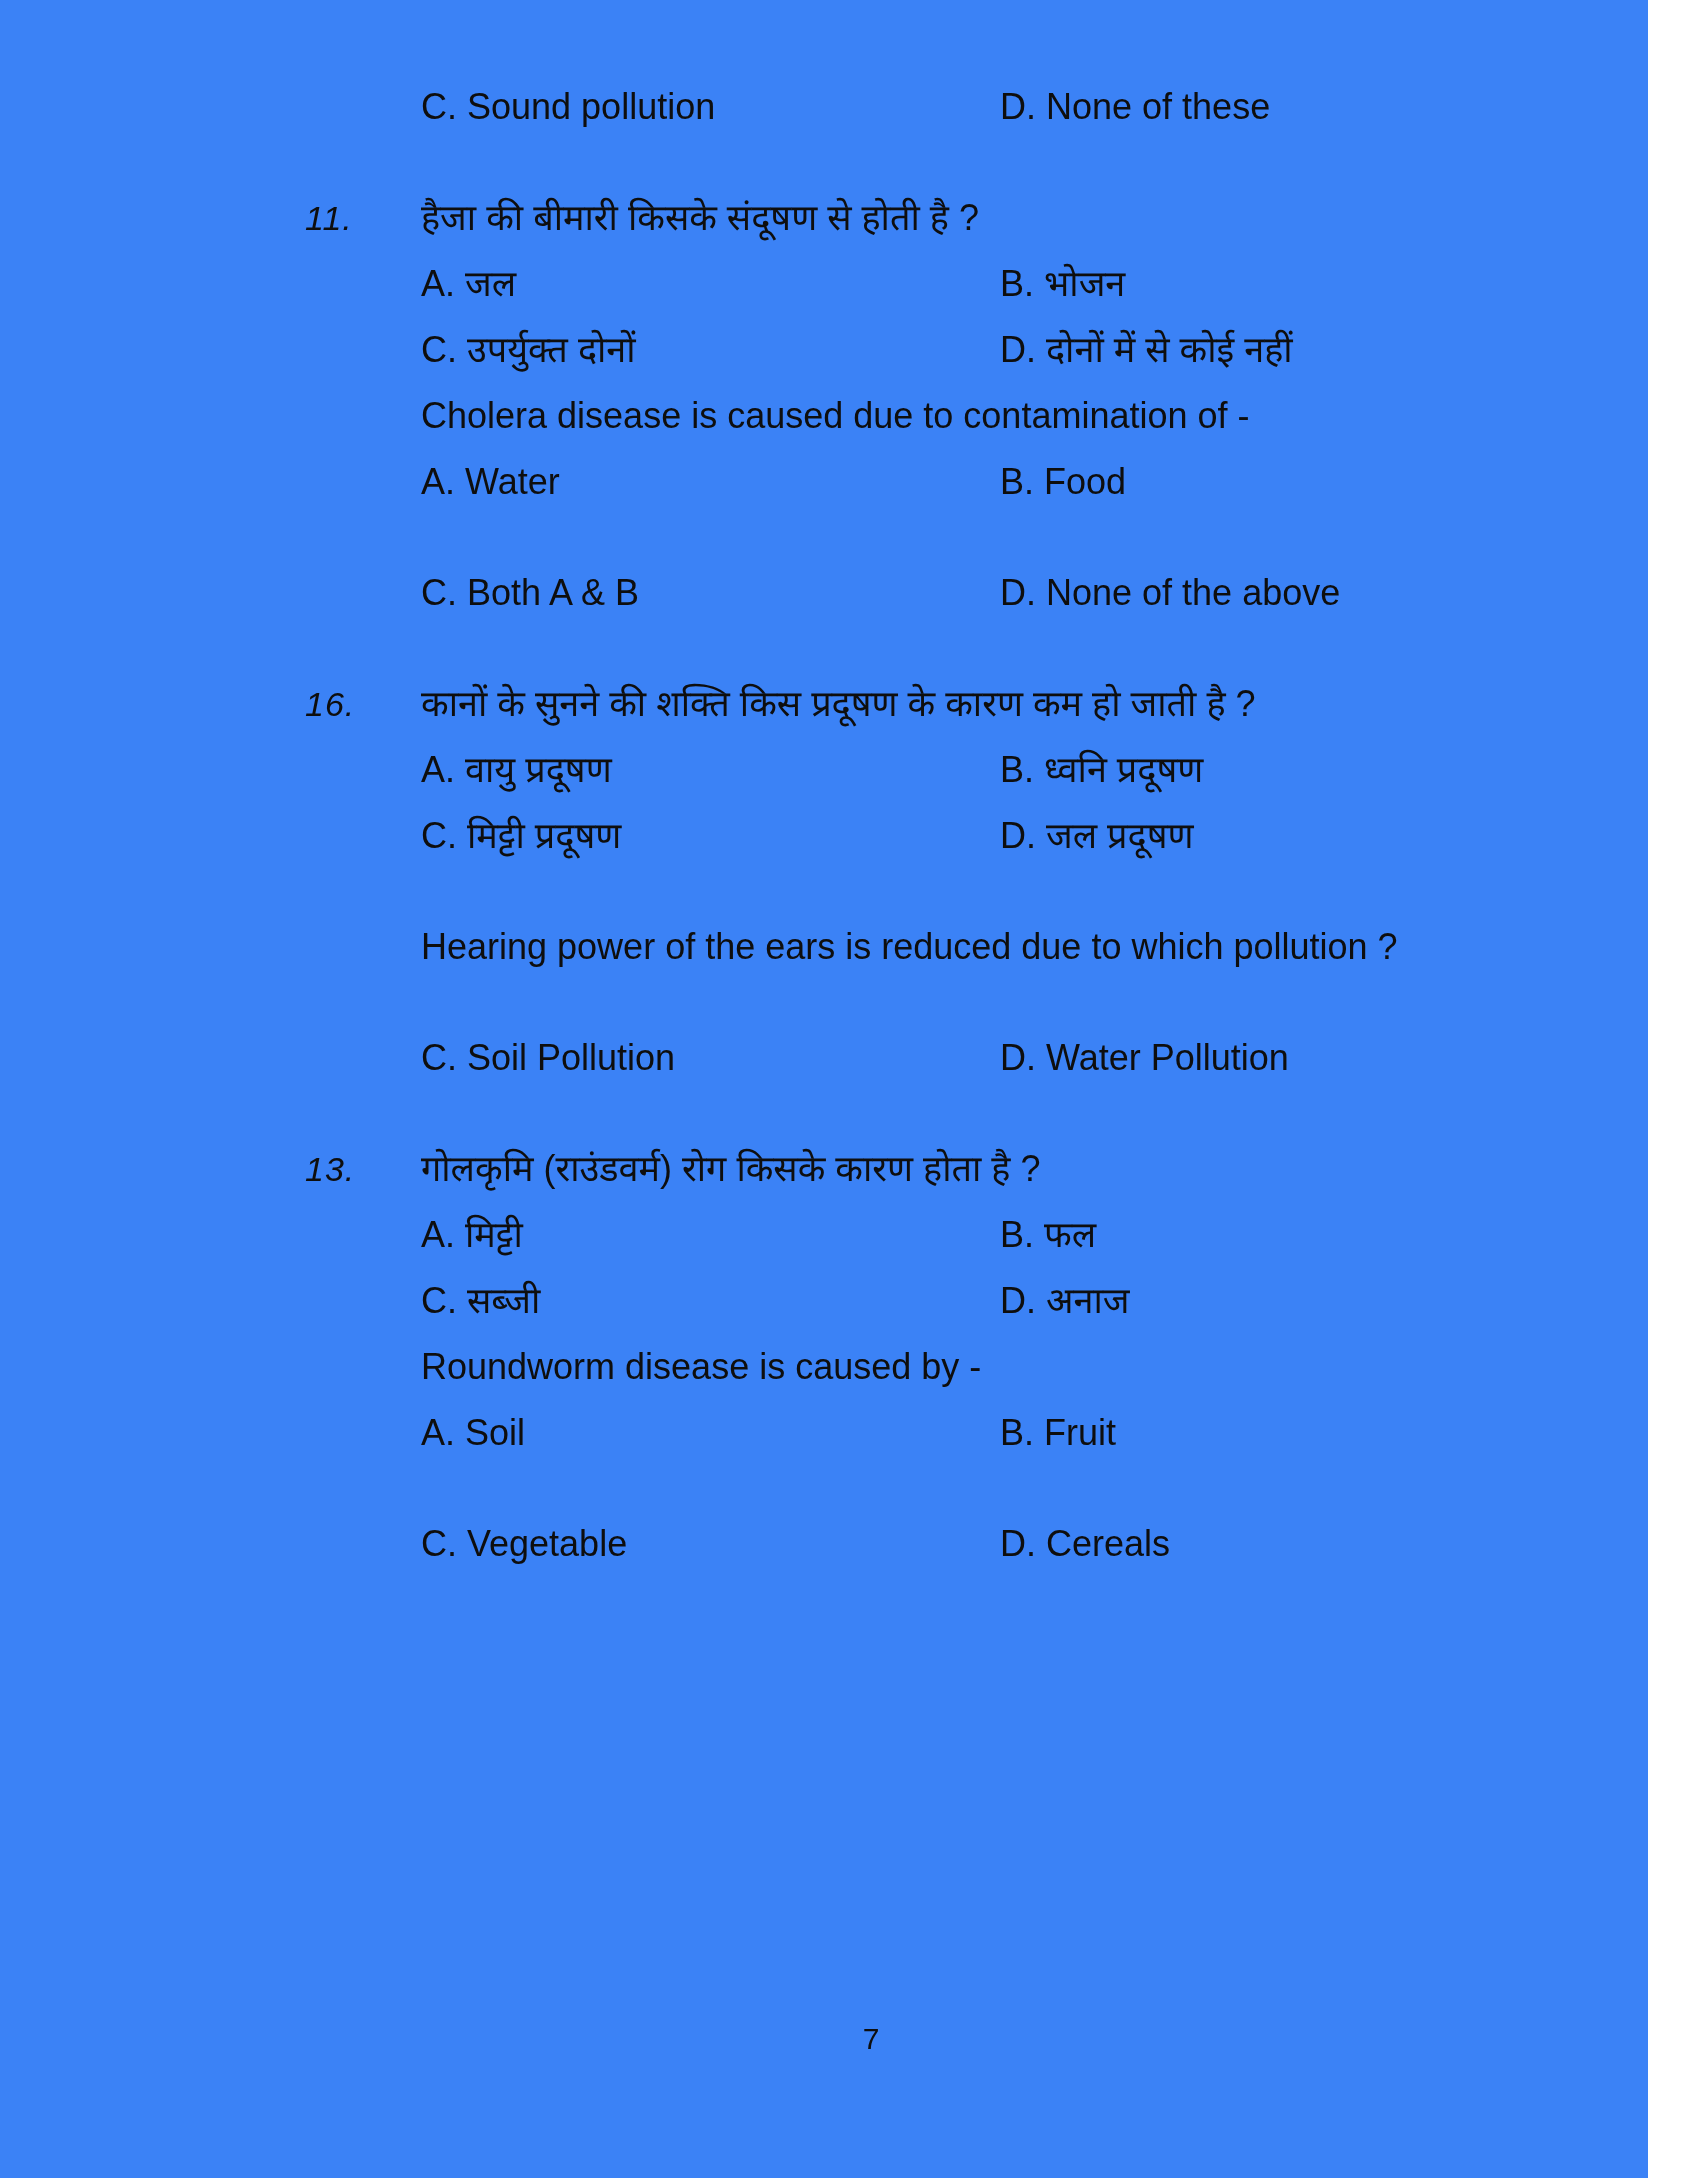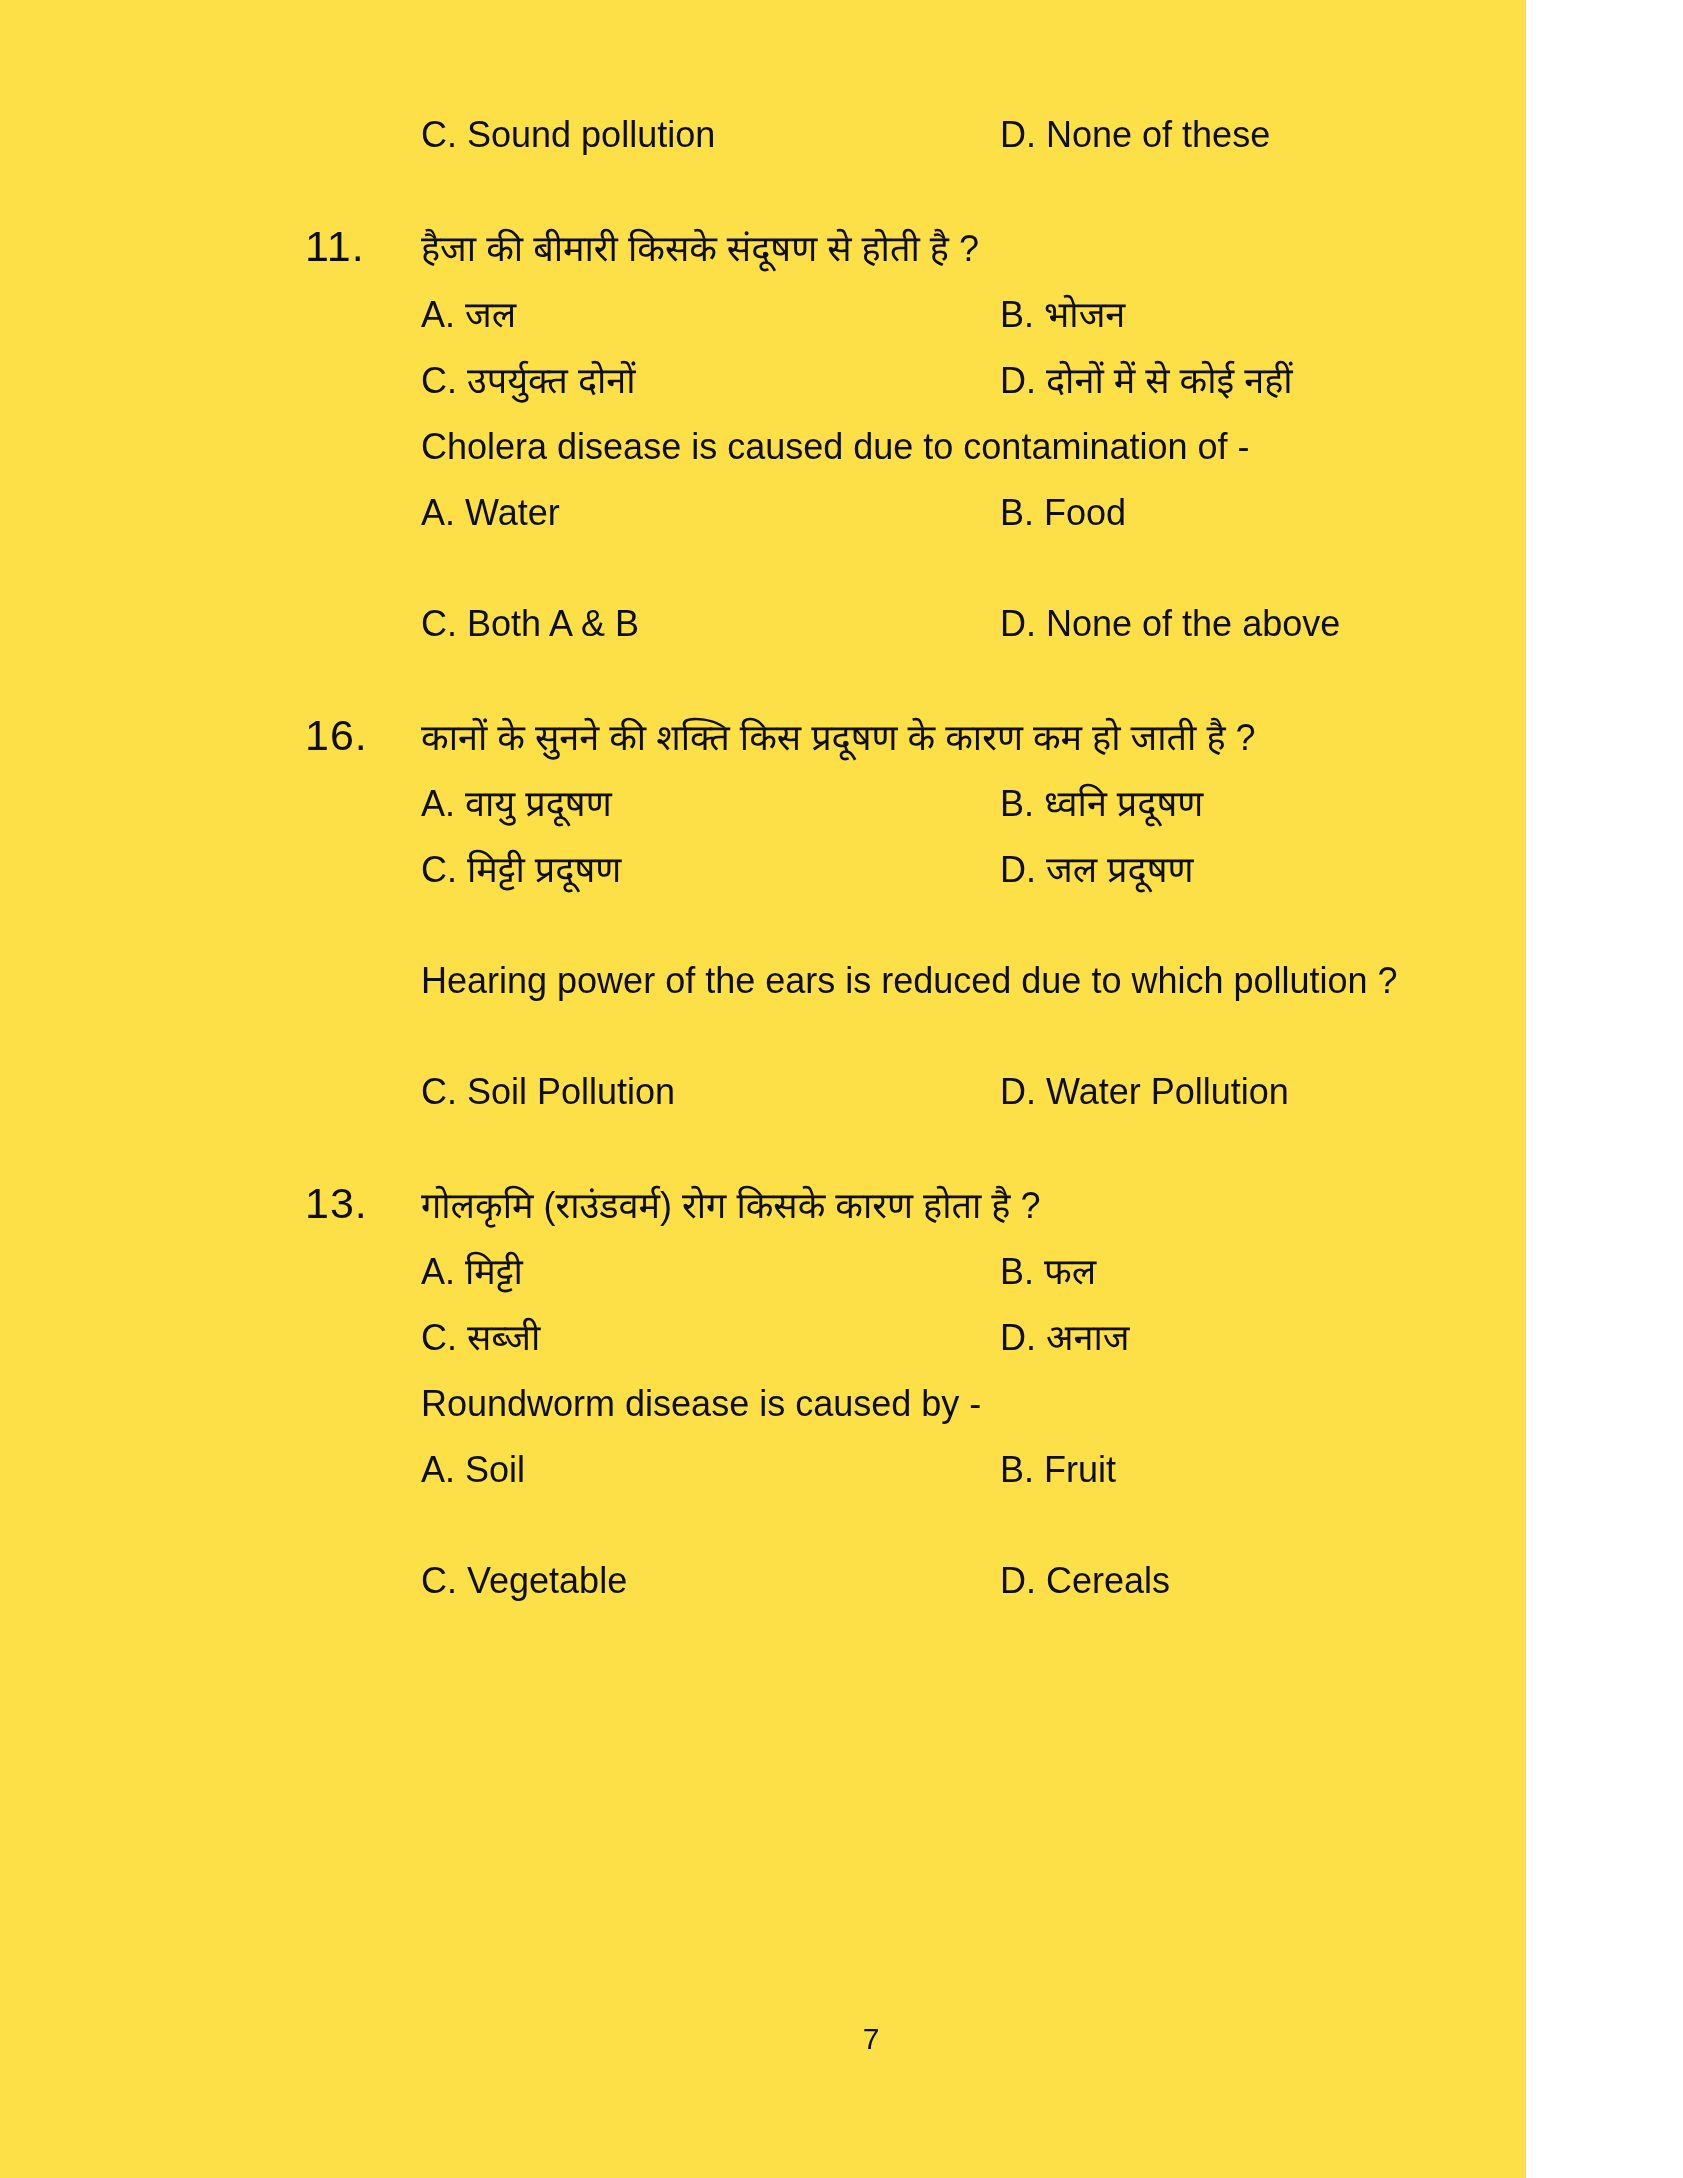--- a/index.html
+++ b/index.html
@@ -9,45 +9,46 @@
   }
   body {
     width: 1683px;
     height: 2178px;
     position: relative;
     font-family: "Liberation Sans", "DejaVu Sans", sans-serif;
     color: #0e0e0e;
   }
   .page {
     position: relative;
-    width: 1526px;
+    width: 1648px;
     height: 2178px;
     box-sizing: border-box;
-    padding: 112px 59px 0 305px;
-    background: #fde047;
+    padding: 84px 59px 0 305px;
+    background: #3b82f6;
     overflow: hidden;
   }
   .row {
     display: flex;
     align-items: baseline;
     margin-top: 20px;
     font-size: 36px;
     line-height: 46px;
     white-space: nowrap;
   }
   .row.first { margin-top: 0; }
   .row.big { margin-top: 65px; }
   
   .row.indent { padding-left: 116px; }
   
   .qnum {
     flex: 0 0 116px;
     width: 116px;
-    font-size: 43px;
+    font-size: 34px;
     letter-spacing: 1px;
+    font-style: italic;
   }
   .qtext { flex: 1; }
   
   .opt-left {
     flex: 0 0 579px;
     width: 579px;
   }
   .opt-right { flex: 1; }
   .pagenum {
     position: absolute;

